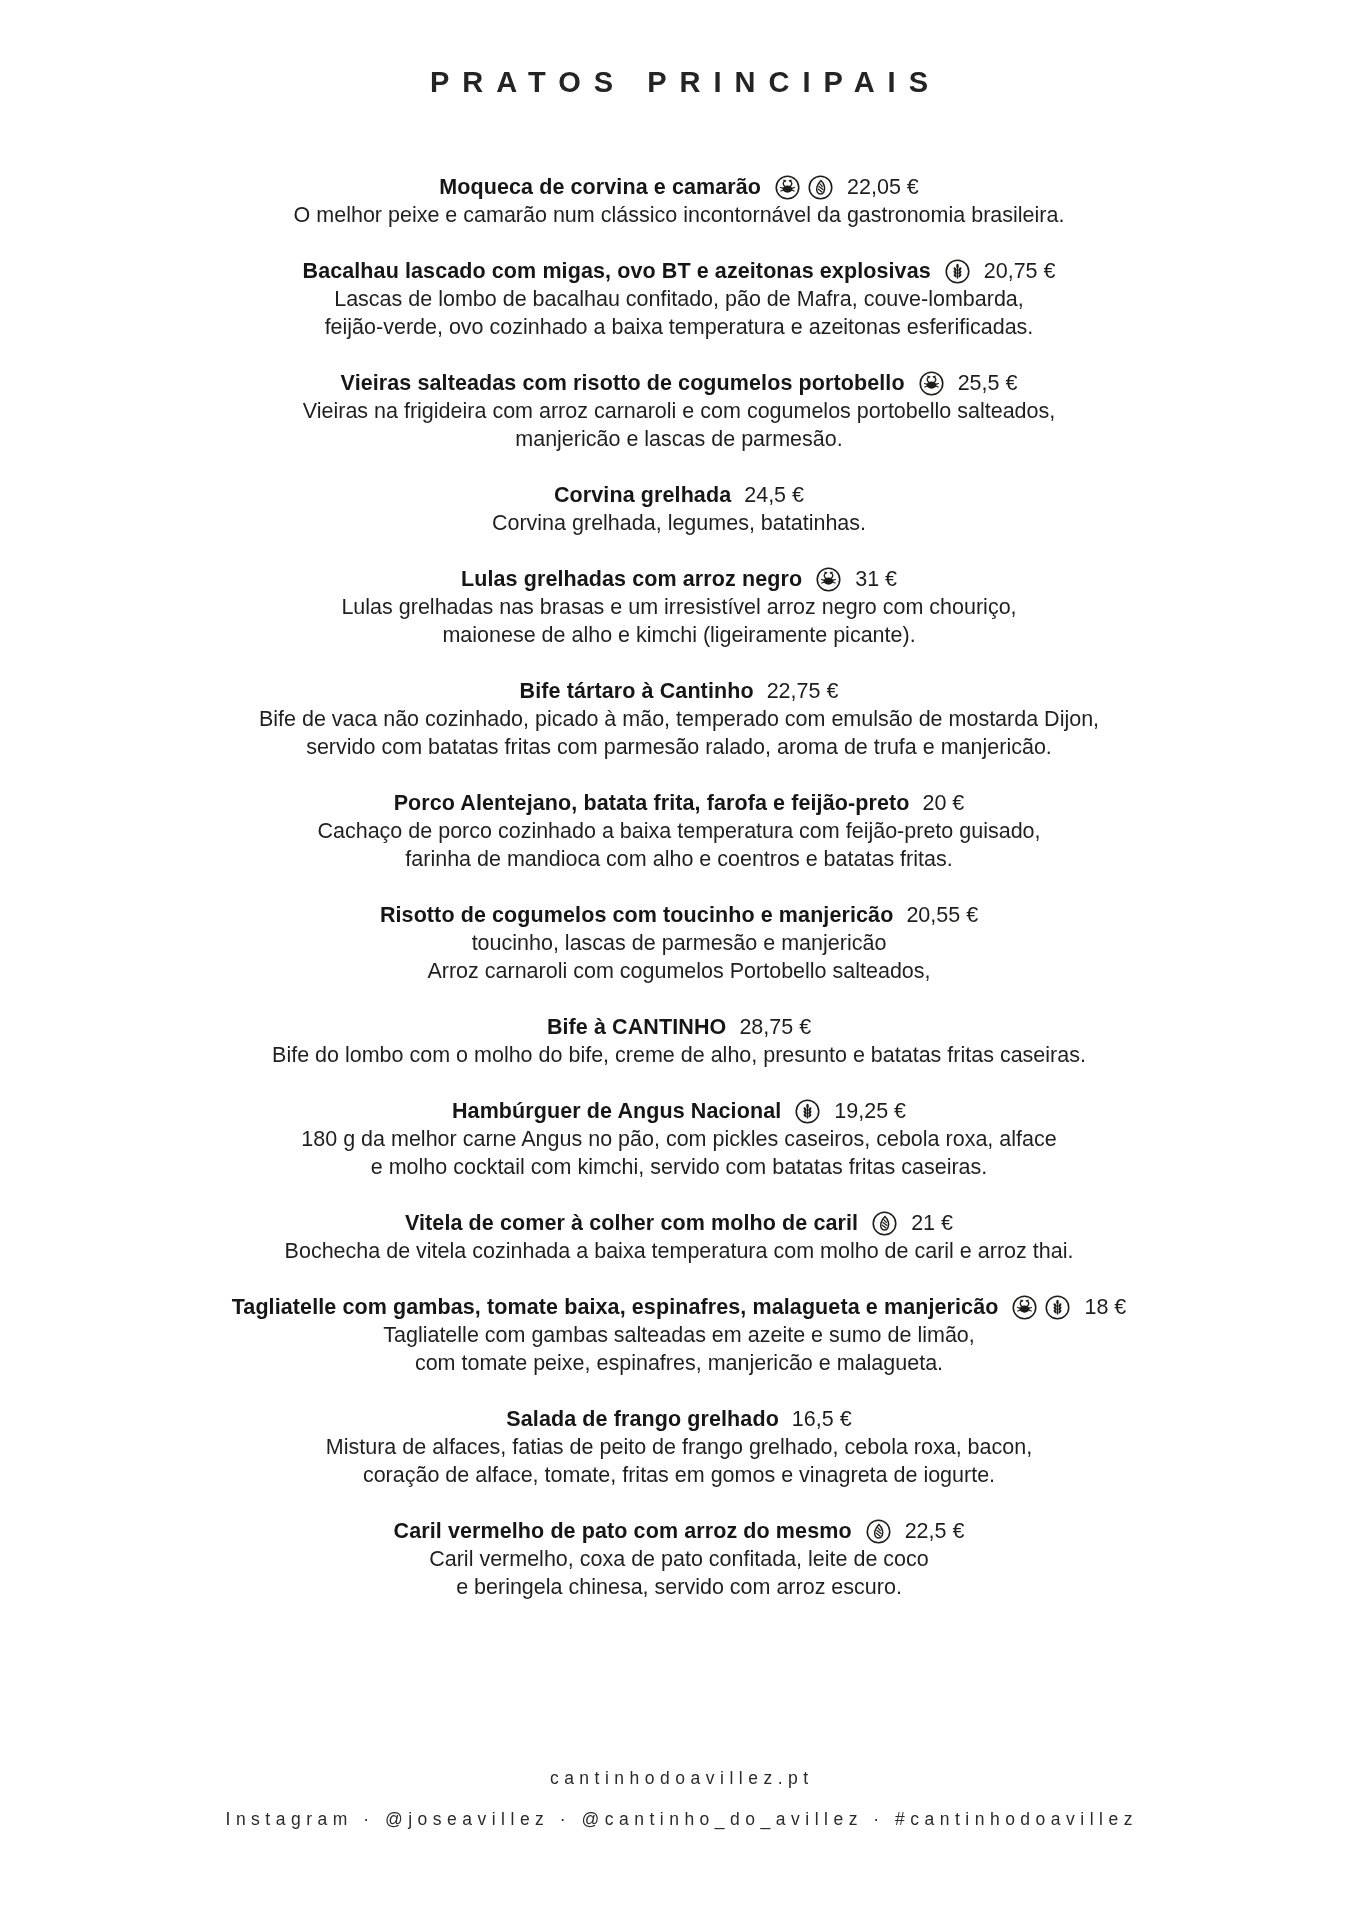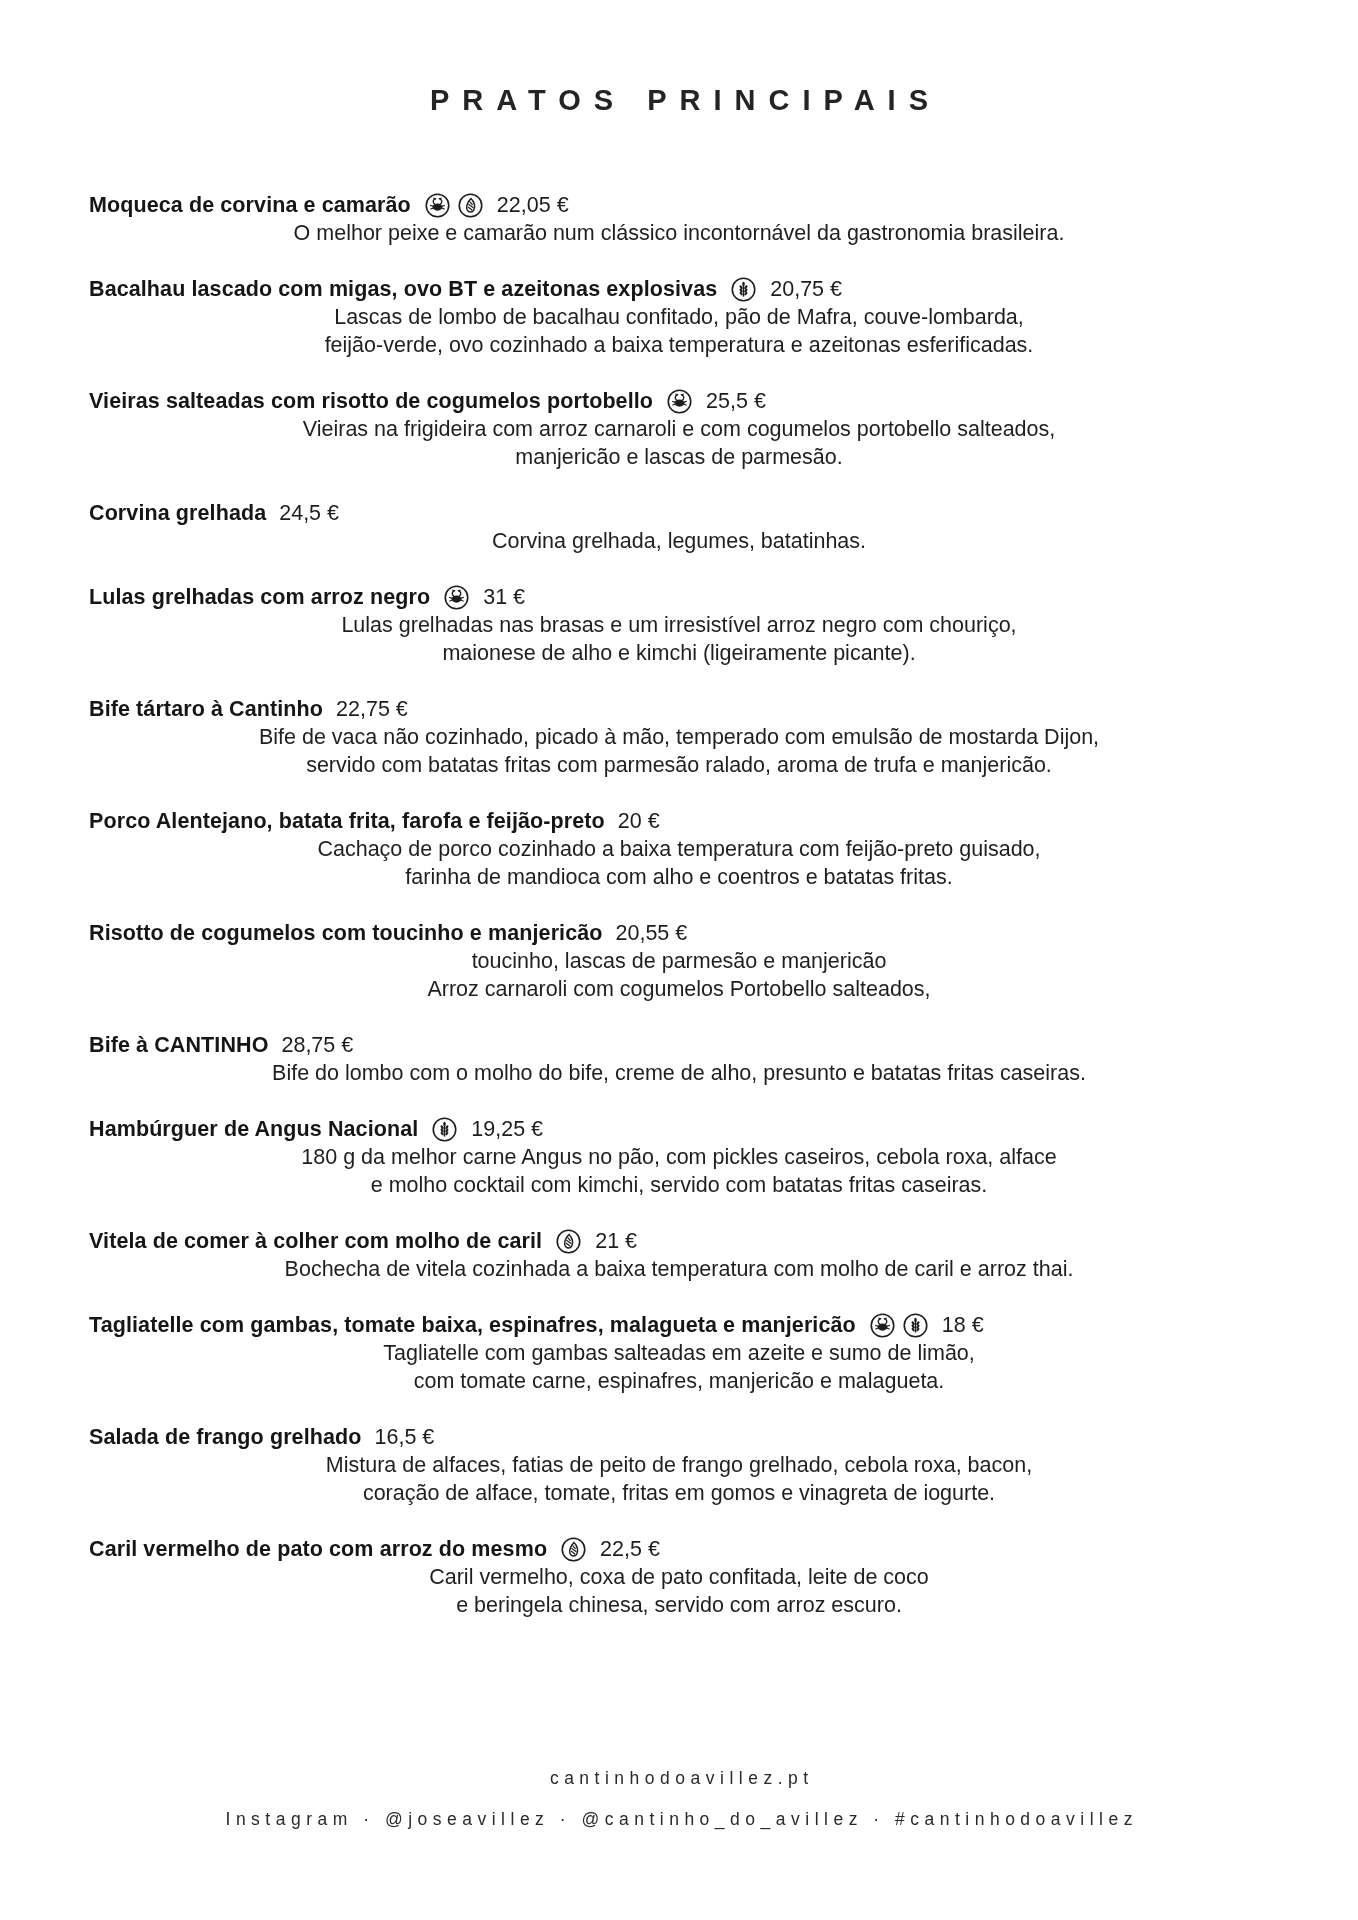--- a/index.html
+++ b/index.html
@@ -1,35 +1,35 @@
 <!DOCTYPE html>
 <html><head>
 <meta charset="utf-8">
 <style>
   * { margin:0; padding:0; box-sizing:border-box; }
   html, body { background:#ffffff; }
   body { font-family:"Liberation Sans","DejaVu Sans",sans-serif; color:#1d1d1b; }
 
   .page {
     width:1358px; height:1920px; margin:0 auto; background:#fff;
-    position:relative; padding-top:84px; overflow:hidden;
+    position:relative; padding-top:66px; overflow:hidden;
   }
 
   .title {
     text-align:center; font-size:29px; font-weight:600;
     letter-spacing:13px; padding-left:13px; color:#242424;
     margin-bottom:74px;
   }
 
   .items { width:1180px; margin:0 auto; }
 
   .item { text-align:center; margin-bottom:28px; }
 
   .item-head {
-    display:flex; justify-content:flex-start; align-items:center;
+    display:flex; justify-content:center; align-items:center;
     gap:13px; line-height:28px;
   }
   .item-name { font-weight:700; font-size:21.5px; letter-spacing:0.1px; color:#161616; }
   .icons { display:inline-flex; gap:6px; align-items:center; }
   .allergen { display:inline-flex; }
   .allergen svg { display:block; }
   .price { font-size:21.5px; white-space:nowrap; color:#1d1d1b; }
 
   .desc-line { font-size:21.5px; line-height:28px; color:#1f1f1f; }
 
@@ -270,21 +270,21 @@
                 <ellipse cx="14.1" cy="12.9" rx="1.05" ry="1.9" fill="#1d1d1b" transform="rotate(38 14.1 12.9)"></ellipse>
                 <ellipse cx="9.9" cy="15.7" rx="1" ry="1.8" fill="#1d1d1b" transform="rotate(-38 9.9 15.7)"></ellipse>
                 <ellipse cx="14.1" cy="15.7" rx="1" ry="1.8" fill="#1d1d1b" transform="rotate(38 14.1 15.7)"></ellipse>
               </svg>
             </span>
           </span>
       <span class="price">18 €</span>
     </div>
     <div class="item-desc">
           <div class="desc-line">Tagliatelle com gambas salteadas em azeite e sumo de limão,</div>
-          <div class="desc-line">com tomate carne, espinafres, manjericão e malagueta.</div>
+          <div class="desc-line">com tomate peixe, espinafres, manjericão e malagueta.</div>
         </div>
   </div>
 
   <div class="item">
     <div class="item-head">
       <span class="item-name">Salada de frango grelhado</span>
 
       <span class="price">16,5 €</span>
     </div>
     <div class="item-desc">

